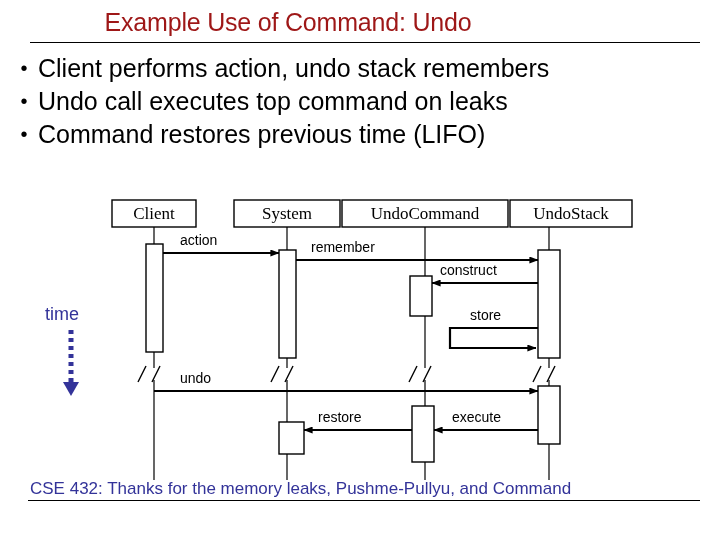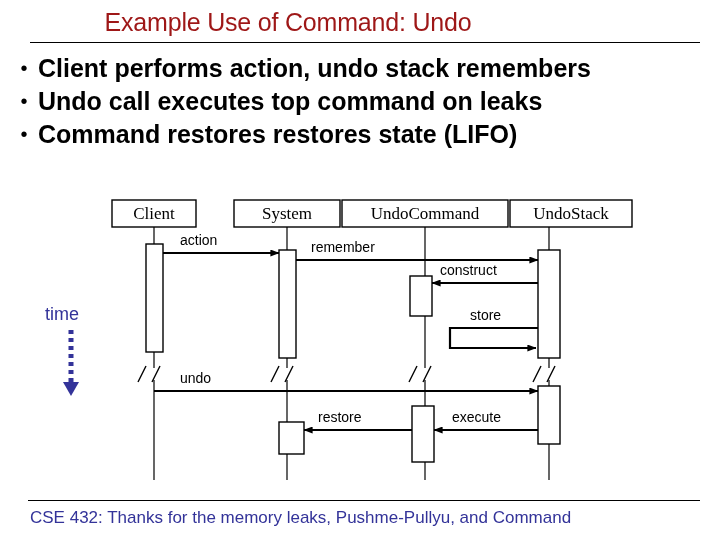--- a/index.html
+++ b/index.html
@@ -54,21 +54,21 @@
     white-space: nowrap;
     font-family: "Liberation Sans", sans-serif;
   }
   .bullet-mark {
     width: 28px;
     flex: 0 0 28px;
     text-align: center;
     font-size: 20px;
     line-height: 33px;
   }
-  .bullet-text { flex: 1 1 auto; font-weight: bold; }
+  .bullet-text { flex: 1 1 auto; }
 
   
   #sequence-diagram {
     position: absolute;
     left: 0;
     top: 190px;
     width: 720px;
     height: 300px;
   }
   #sequence-diagram svg { display: block; }
@@ -94,21 +94,21 @@
     position: absolute;
     left: 28px;
     top: 500px;
     width: 672px;
     height: 1px;
     background: #000000;
   }
   #footer-text {
     position: absolute;
     left: 30px;
-    top: 508px;
+    top: 479px;
     width: 680px;
     color: #333399;
     font-size: 17px;
     font-family: "Liberation Sans", sans-serif;
     white-space: nowrap;
   }
 </style>
 </head>
 <body>
 
@@ -119,21 +119,21 @@
   <div class="bullet-row">
     <span class="bullet-mark">•</span>
     <span class="bullet-text">Client performs action, undo stack remembers</span>
   </div>
   <div class="bullet-row">
     <span class="bullet-mark">•</span>
     <span class="bullet-text">Undo call executes top command on leaks</span>
   </div>
   <div class="bullet-row">
     <span class="bullet-mark">•</span>
-    <span class="bullet-text">Command restores restores state (LIFO)</span>
+    <span class="bullet-text">Command restores previous time (LIFO)</span>
   </div>
 </div>
 
 <div id="sequence-diagram">
 <svg width="720" height="300" viewBox="0 0 720 300" xmlns="http://www.w3.org/2000/svg">
   <defs>
     <marker id="arrowFilled" markerWidth="9" markerHeight="7" refX="8.6" refY="3.5" orient="auto" markerUnits="userSpaceOnUse">
       <path d="M0,0 L9,3.5 L0,7 z" fill="#000000"></path>
     </marker>
     <marker id="arrowFilledL" markerWidth="9" markerHeight="7" refX="8.6" refY="3.5" orient="auto" markerUnits="userSpaceOnUse">

